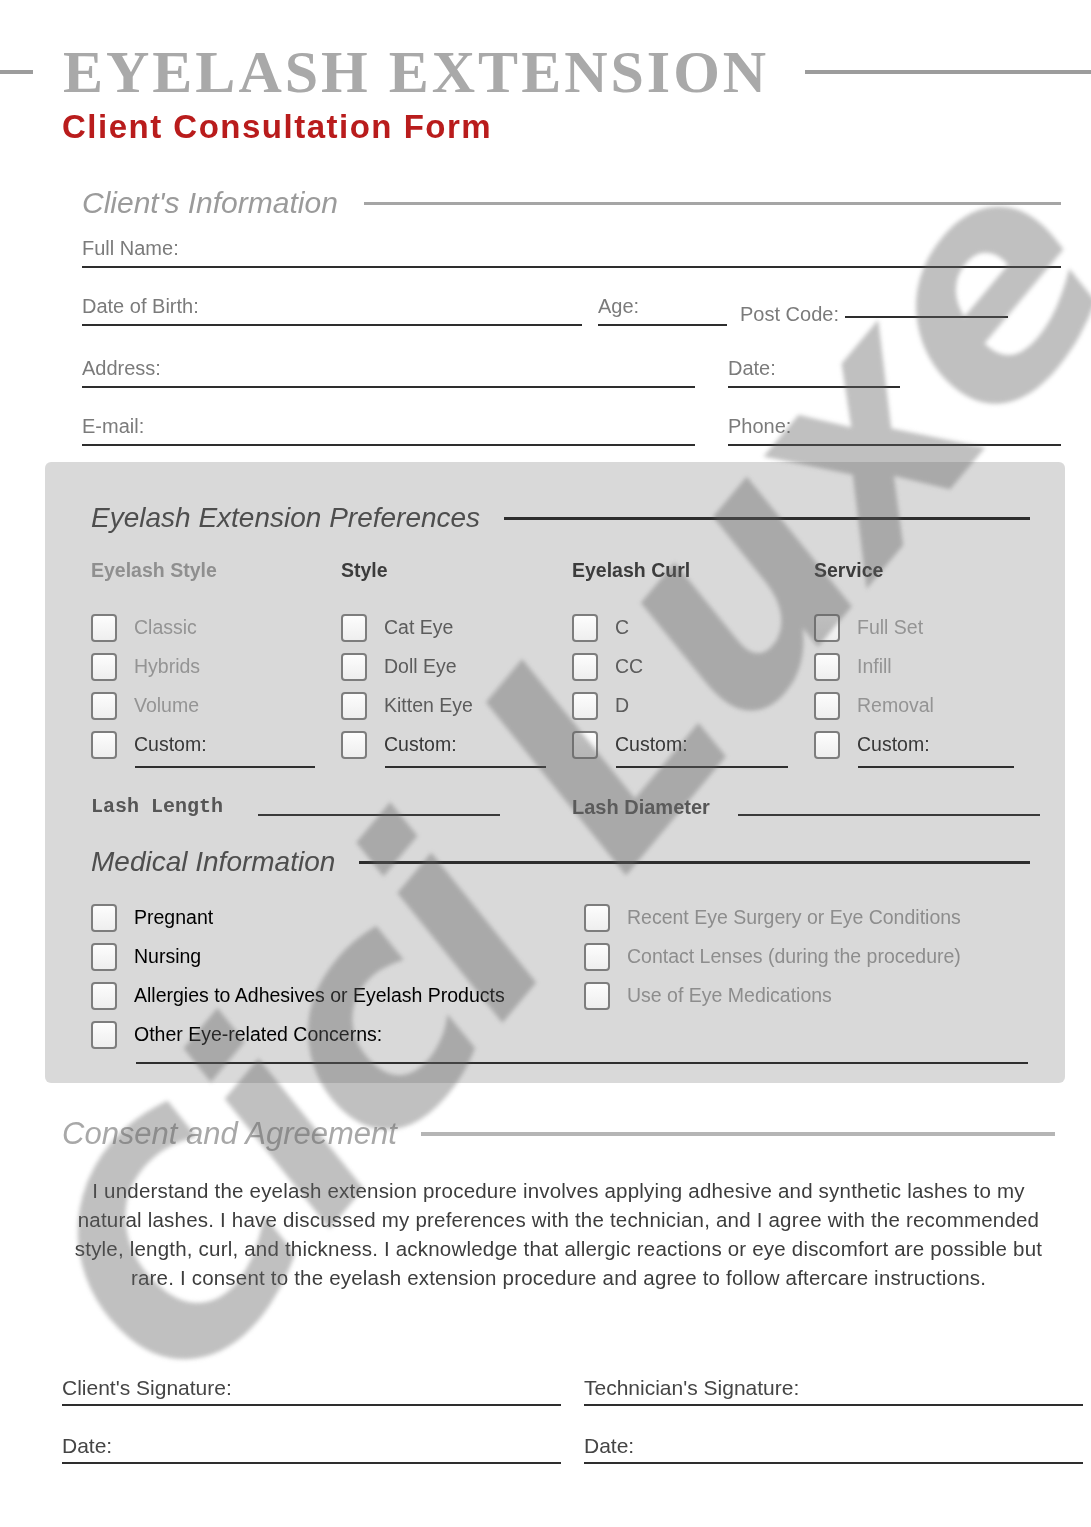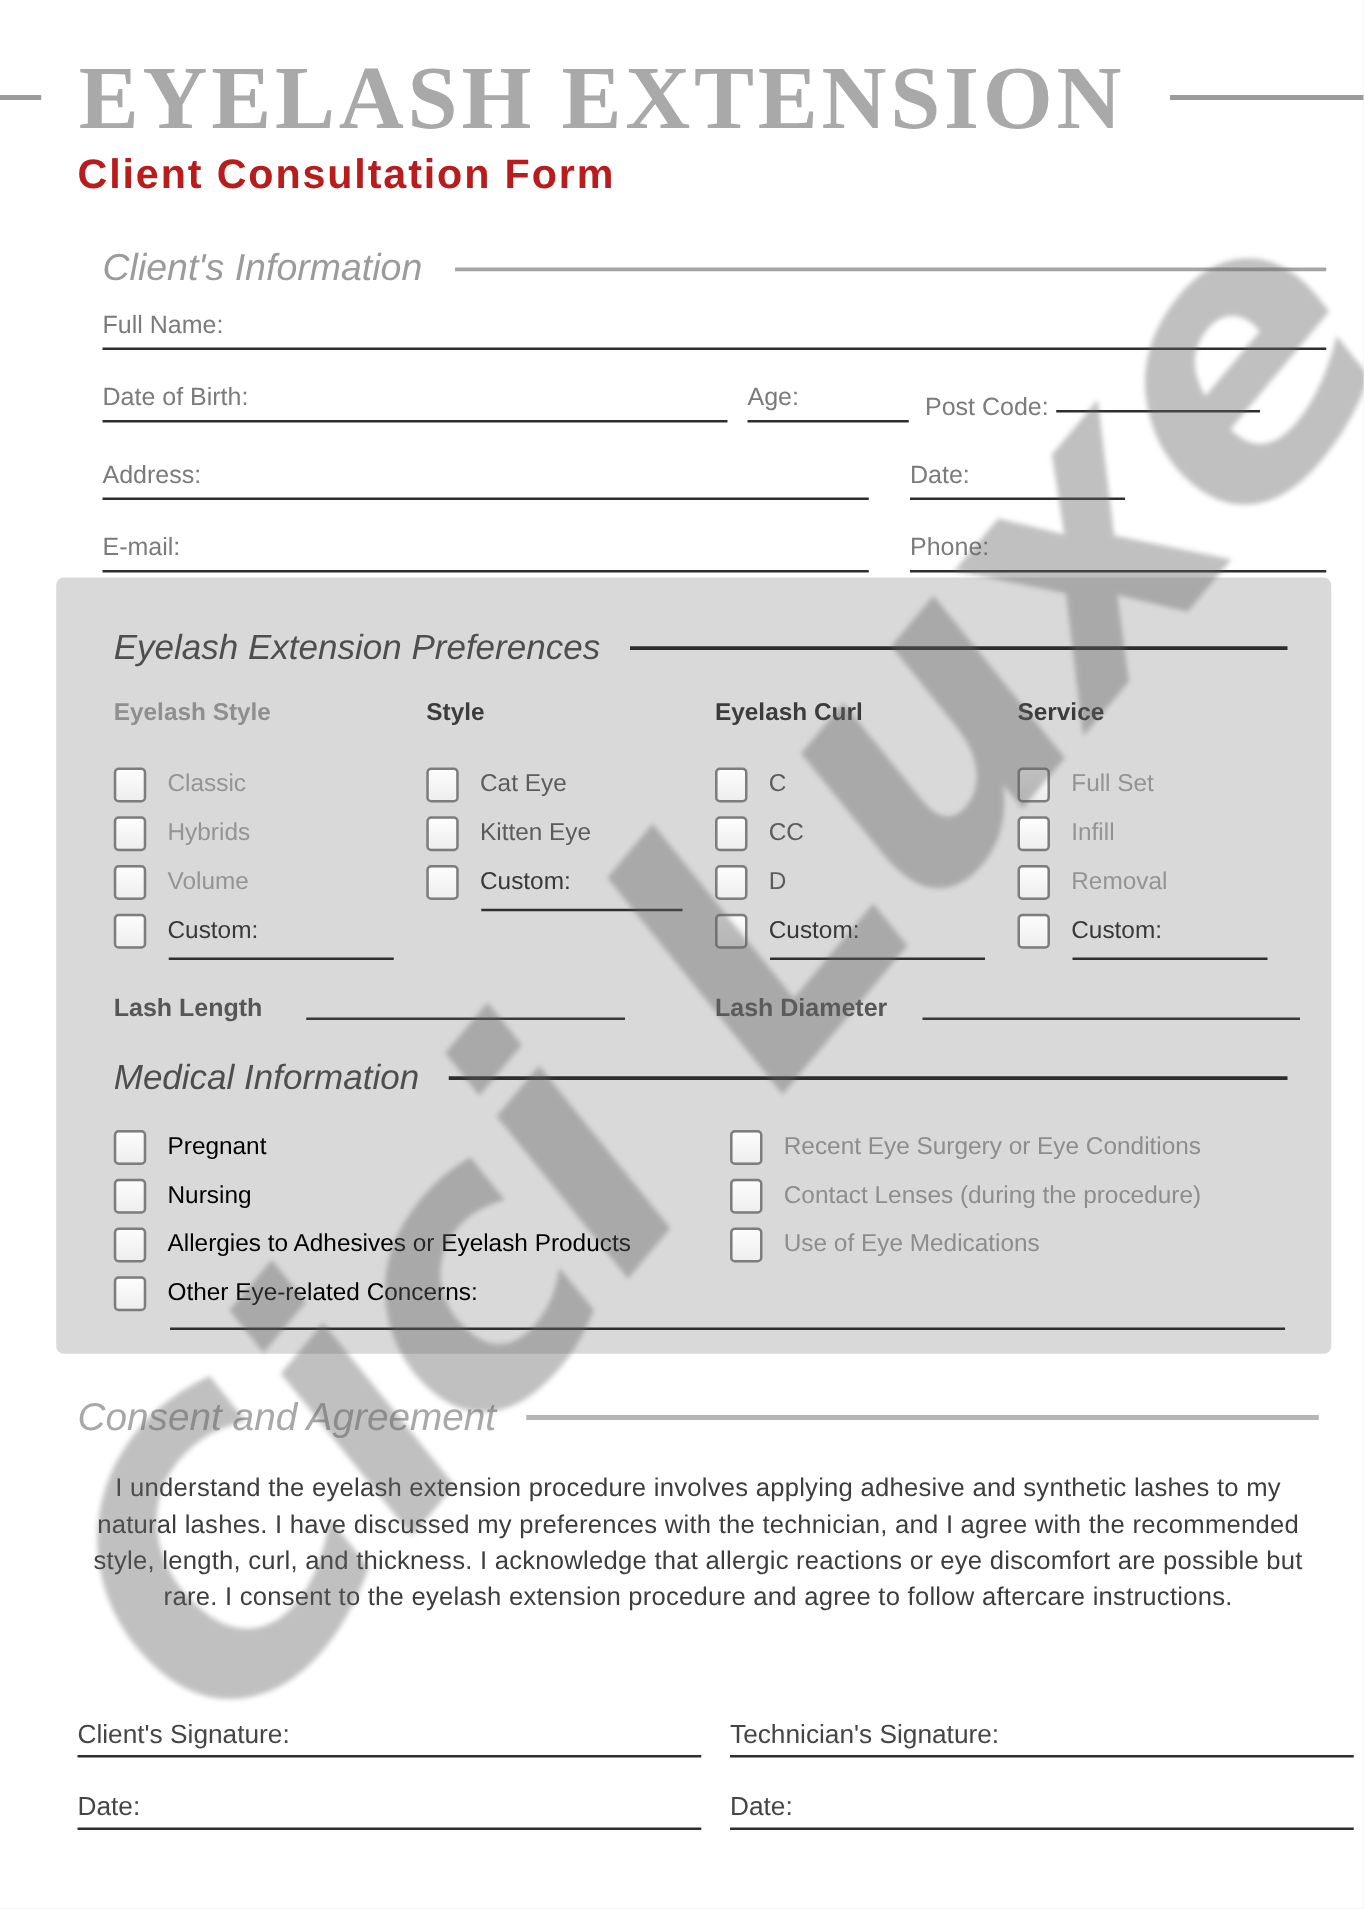--- a/index.html
+++ b/index.html
@@ -17,21 +17,21 @@
     letter-spacing:-6px; color:rgba(98,98,98,0.40);
     filter:blur(2px); white-space:nowrap; pointer-events:none; z-index:9;
   }
   
   .title-row { display:flex; align-items:center; padding-top:42px; }
   .tdash { height:4px; background:#9c9c9c; }
   .tdash-left { width:33px; margin-right:30px; flex:none; }
   .tdash-right { flex:1; margin-left:36px; }
   .title {
     font-family:"Liberation Serif","DejaVu Serif",serif; font-weight:700;
-    font-size:72px; line-height:1.0; letter-spacing:3px; color:#a9a9a9; white-space:nowrap;
+    font-size:60px; line-height:1.0; letter-spacing:3px; color:#a9a9a9; white-space:nowrap;
   }
   .subtitle { margin:6px 0 4px 62px; font-size:33px; font-weight:700; letter-spacing:1.5px; color:#b91c1c; }
   
   .sec-head { display:flex; align-items:center; }
   .sec-title { font-style:italic; white-space:nowrap; }
   .sec-rule { flex:1; }
   .sec-head.light .sec-title { font-size:30px; color:#9b9b9b; }
   .sec-head.light .sec-rule { height:3px; background:#a5a5a5; margin-left:26px; }
   .sec-head.dark .sec-title { font-size:28px; color:#4e4e4e; }
   .sec-head.dark .sec-rule { height:3px; background:#2d2d2d; margin-left:24px; }
@@ -66,21 +66,21 @@
     background:linear-gradient(#fdfdfd,#eeeeee); cursor:pointer;
   }
   .opt-label { margin-left:17px; font-size:19.5px; color:#5c5c5c; white-space:nowrap; }
   .opt-label.faded { color:#949494; }
   .opt-label.dark { color:#383838; }
   .custom-line { position:absolute; left:44px; right:26px; bottom:-4px; height:2px; background:#2f2f2f; }
   .lash-row { display:flex; align-items:flex-end; margin-top:30px; padding-right:25px; }
   .lash-group { display:flex; align-items:flex-end; }
   .lash-label { font-size:20px; font-weight:700; color:#565656; line-height:26px; white-space:nowrap; }
   .lash-line { height:2px; background:#3a3a3a; margin-bottom:4px; }
-  .lg-1 { width:481px; }
+  .lg-1 { width:481px;font-family:Liberation Mono, monospace; }
   .lg-1 .lash-line { flex:1; margin-left:35px; margin-right:72px; }
   .lg-2 { flex:1; }
   .lg-2 .lash-line { flex:1; margin-left:28px; }
   .med-head { margin:26px 35px 0 0; }
   .med-grid { display:flex; margin-top:20px; }
   .mcol-left { width:493px; }
   .mcol-right { flex:1; }
   .mcol-left .opt-label { color:#000000; }
   .mcol-right .opt-label { color:#8d8d8d; }
   .other-line { height:2px; background:#2f2f2f; margin:8px 37px 0 45px; }
@@ -191,20 +191,24 @@
 
       <div class="pcol">
         <div class="pcol-head">Style</div>
         <div class="opts">
           <div class="opt">
             <span class="cb"></span>
             <span class="opt-label">Cat Eye</span>
           </div>
           <div class="opt">
             <span class="cb"></span>
+            <span class="opt-label">Doll Eye</span>
+          </div>
+          <div class="opt">
+            <span class="cb"></span>
             <span class="opt-label">Kitten Eye</span>
           </div>
           <div class="opt">
             <span class="cb"></span>
             <span class="opt-label dark">Custom:</span>
             <span class="custom-line"></span>
           </div>
         </div>
       </div>
 

